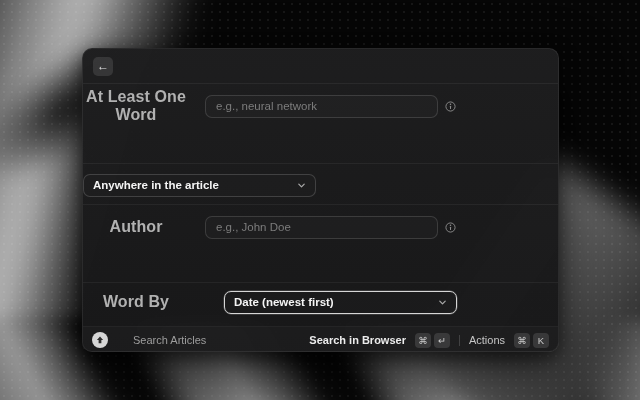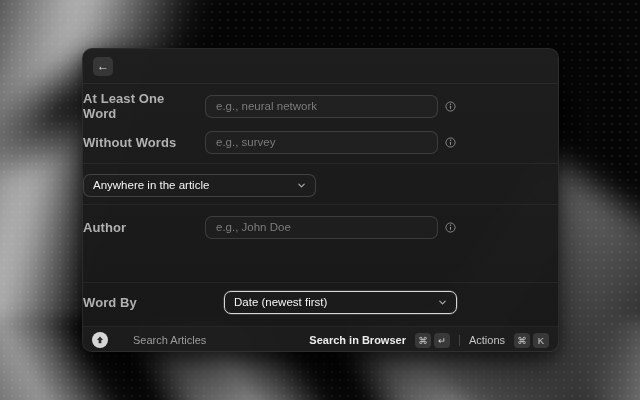--- a/index.html
+++ b/index.html
@@ -43,31 +43,31 @@
     cursor:default; }
 
   .form { flex:1; display:flex; flex-direction:column; }
   .group { border-bottom:1px solid rgba(255,255,255,0.055); flex:none; }
   .g1 { height:80px; padding-top:4px; }
   .g2 { height:41px; padding-top:3px; }
   .g3 { height:78px; padding-top:4px; }
   .g4 { height:44px; padding-top:1px; }
 
   .row { height:36px; display:flex; align-items:center; }
-  .row .label { width:106px; flex:none; text-align:left; font-size:13px; font-weight:600;
+  .row .label { width:106px; flex:none; text-align:center; font-size:16px; font-weight:600;
     color:#b1b1b1; letter-spacing:0.1px; margin-right:16px; }
   .ctrl-wrap { width:233px; flex:none; margin-right:7px; }
   .text-input { width:100%; height:23px; border-radius:7px;
     border:1px solid rgba(255,255,255,0.135); background:rgba(255,255,255,0.018);
     padding:0 10px; color:#ededed; font-size:11.5px; font-family:"Liberation Sans", sans-serif; outline:none; }
   .text-input::placeholder { color:#7c7c7c; }
   .dropdown { width:100%; height:23px; border-radius:7px;
     border:1px solid rgba(255,255,255,0.16); background:rgba(255,255,255,0.012);
     padding:0 9px; display:flex; align-items:center; justify-content:space-between;
-    color:#f4f4f4; font-size:11.5px; font-weight:400; cursor:default; }
+    color:#f4f4f4; font-size:11.5px; font-weight:700; cursor:default; }
   .dropdown.focused { border:1px solid #d6d6d6; box-shadow:0 0 0 0.5px rgba(255,255,255,0.28);margin-left:19px; }
   .chev { flex:none; display:flex; }
   .info { width:20px; flex:none; display:flex; align-items:center; }
 
   .win-footer { height:26px; flex:none; display:flex; align-items:center; padding:0 9px;
     background:rgba(255,255,255,0.018); }
   .app-icon { width:16px; height:16px; border-radius:50%; background:#d6d6d6;
     display:flex; align-items:center; justify-content:center; flex:none; }
   .app-name { margin-left:25px; font-size:11px; color:#9d9d9d; }
   .footer-spacer { flex:1; }
@@ -99,33 +99,20 @@
       </div>
     </div>
 
     <div class="form">
 
       <div class="group g1">
         <div class="row">
           <div class="label">At Least One Word</div>
           <div class="ctrl-wrap">
             <input class="text-input" type="text" placeholder="e.g., neural network" style="">
-          </div>
-          <div class="info">
-            <svg width="11" height="11" viewBox="0 0 12 12">
-                <circle cx="6" cy="6" r="5" fill="none" stroke="#8f8f8f" stroke-width="1"></circle>
-                <circle cx="6" cy="3.5" r="0.85" fill="#8f8f8f"></circle>
-                <rect x="5.45" y="5.1" width="1.1" height="3.7" rx="0.55" fill="#8f8f8f"></rect>
-              </svg>
-          </div>
-        </div>
-        <div class="row">
-          <div class="label">Without Words</div>
-          <div class="ctrl-wrap">
-            <input class="text-input" type="text" placeholder="e.g., survey" style="">
           </div>
           <div class="info">
             <svg width="11" height="11" viewBox="0 0 12 12">
                 <circle cx="6" cy="6" r="5" fill="none" stroke="#8f8f8f" stroke-width="1"></circle>
                 <circle cx="6" cy="3.5" r="0.85" fill="#8f8f8f"></circle>
                 <rect x="5.45" y="5.1" width="1.1" height="3.7" rx="0.55" fill="#8f8f8f"></rect>
               </svg>
           </div>
         </div>
       </div>

